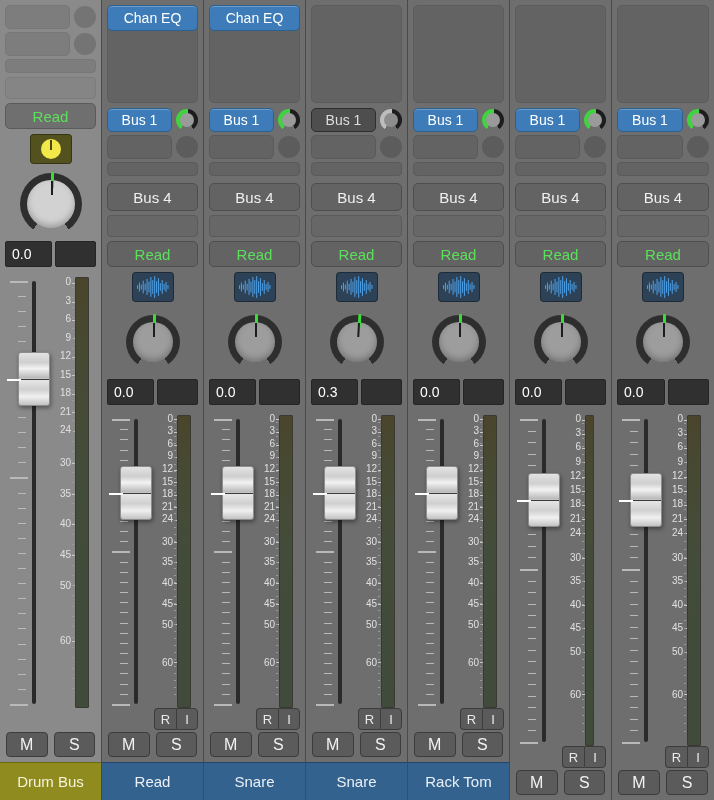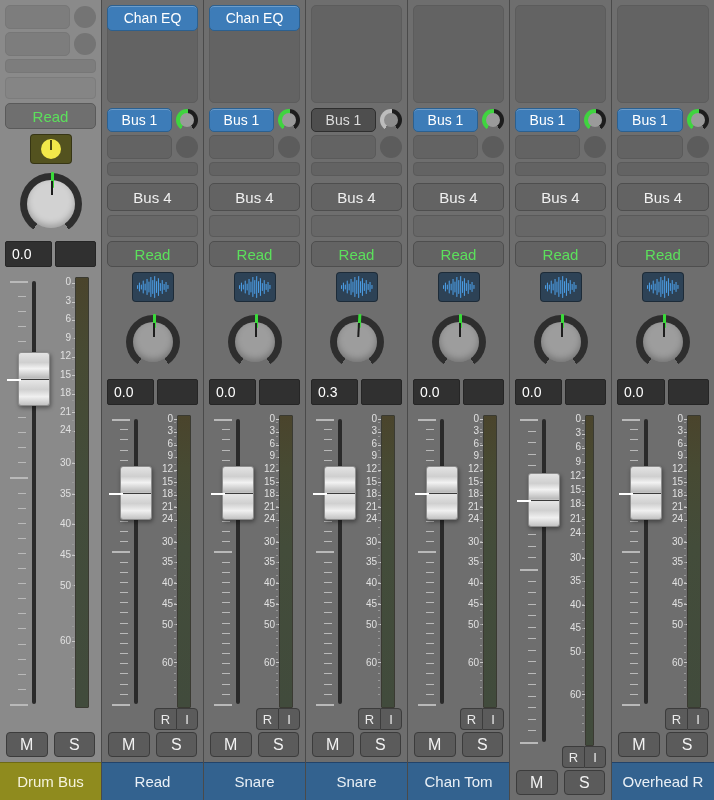--- a/index.html
+++ b/index.html
@@ -1126,21 +1126,21 @@
         </div>
       </div>
       <div class="ri-row">
         <div class="ri-btn r">R</div>
         <div class="ri-btn i">I</div>
       </div>
       <div class="ms-row">
         <div class="ms-btn">M</div>
         <div class="ms-btn">S</div>
       </div>
-      <div class="name-plate">Chan Tom</div>
+      <div class="name-plate">Rack Tom</div>
     </div>
     <div class="strip">
       <div class="insert-area">
         <div class="insert-blank"></div>
       </div>
       <div class="sends">
         <div class="send-row">
           <div class="send-btn active">Bus 1</div>
           <div class="send-knob lit"></div>
         </div>
@@ -1473,15 +1473,14 @@
         </div>
       </div>
       <div class="ri-row">
         <div class="ri-btn r">R</div>
         <div class="ri-btn i">I</div>
       </div>
       <div class="ms-row">
         <div class="ms-btn">M</div>
         <div class="ms-btn">S</div>
       </div>
-      <div class="name-plate">Overhead R</div>
     </div>
   </div>
 
 </body></html>

